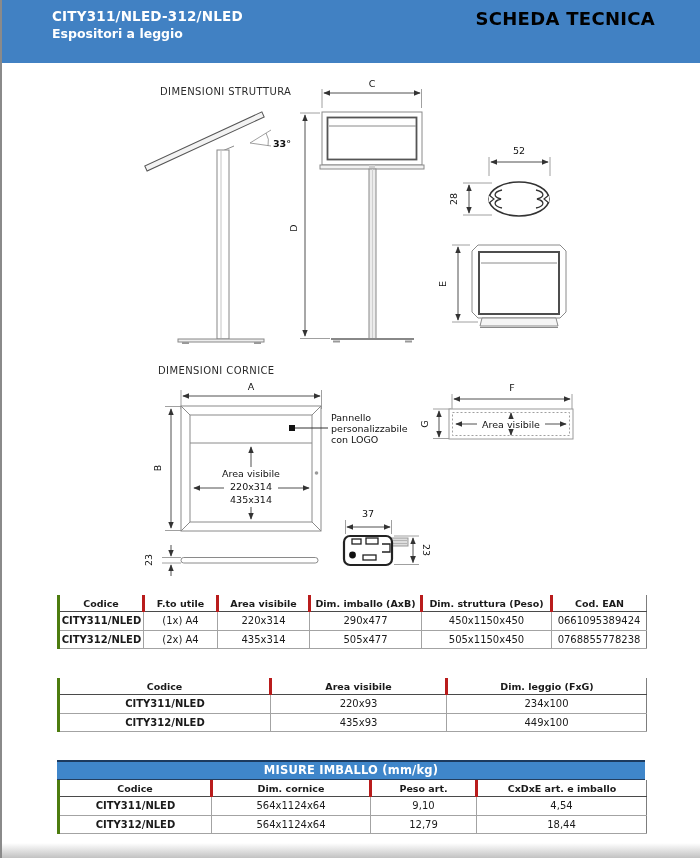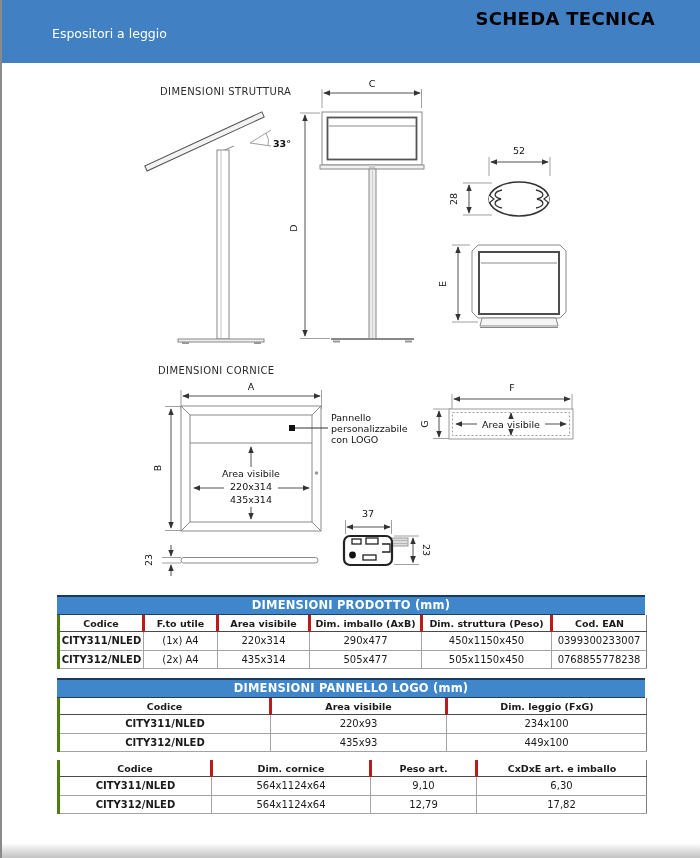--- a/index.html
+++ b/index.html
@@ -6,21 +6,21 @@
   body{
     width:700px;height:858px;position:relative;background:#ffffff;overflow:hidden;
     font-family:"DejaVu Sans","Liberation Sans",sans-serif;color:#1a1a1a;
   }
   .edge-strip{position:absolute;left:0;top:0;width:2px;height:858px;background:#8a8a8a;z-index:20;}
   .bottom-fade{position:absolute;left:0;bottom:0;width:700px;height:15px;
     background:linear-gradient(180deg,rgba(255,255,255,0),#c2c2c2);z-index:15;}
   
   .hdr{position:absolute;left:2px;top:0;width:698px;height:63px;background:#4181c3;}
   .hdr .title{position:absolute;left:50px;top:8px;font-size:13.5px;font-weight:bold;color:#fff;letter-spacing:.2px;}
-  .hdr .subtitle{position:absolute;left:50px;top:26px;font-size:12.5px;font-weight:normal;color:#fff;}
+  .hdr .subtitle{position:absolute;left:50px;top:26px;font-size:12.5px;font-weight:bold;color:#fff;}
   .hdr .right{position:absolute;right:45px;top:8px;font-size:18px;font-weight:bold;color:#000000;letter-spacing:.3px;}
   
   svg.draw{position:absolute;left:0;top:0;width:700px;height:595px;}
   svg.draw text{font-family:"DejaVu Sans","Liberation Sans",sans-serif;}
   .sec{font-size:10px;fill:#2b2b2b;letter-spacing:.4px;}
   .dimtxt{font-size:9.5px;fill:#111;}
   .calltxt{font-size:9.5px;fill:#111;}
   .objline{stroke:#8a8a8a;stroke-width:1;fill:none;}
   .dimline{stroke:#3d3d3d;stroke-width:.9;fill:none;}
   .extline{stroke:#888;stroke-width:.8;fill:none;}
@@ -37,20 +37,21 @@
   .tbl th:last-child,.tbl td:last-child{border-right:1px solid #7d7d7d;}
   .tbl td.code{font-weight:bold;}
   .t1{top:595px;} .t2{top:678px;} .t3{top:760px;}
 </style>
 </head>
 <body>
 
 <div class="edge-strip"></div>
 
 <div class="hdr">
+  <div class="title">CITY311/NLED-312/NLED</div>
   <div class="subtitle">Espositori a leggio</div>
   <div class="right">SCHEDA TECNICA</div>
 </div>
 
 <svg class="draw" viewBox="0 0 700 595">
   <defs>
     <marker id="arr" viewBox="0 0 10 10" refX="9" refY="5" markerWidth="8" markerHeight="8" orient="auto-start-reverse">
         <path d="M0,1 L10,5 L0,9 z" fill="#333"></path>
       </marker>
   </defs>
@@ -194,21 +195,20 @@
     <path d="M382,544 h8 v8 h-8" fill="none" stroke="#222" stroke-width="1.3"></path>
     <circle cx="352.5" cy="555" r="3.4" fill="#111"></circle>
     <line class="extline" x1="394" y1="536" x2="419" y2="536"></line>
     <line class="extline" x1="394" y1="564.5" x2="419" y2="564.5"></line>
     <line class="dimline" x1="413" y1="538" x2="413" y2="562.5" marker-start="url(#arr)" marker-end="url(#arr)"></line>
     <text class="dimtxt" x="423" y="550" text-anchor="middle" transform="rotate(90 423 550)">23</text>
   </g>
 </svg>
 
 <div class="tbl t1">
-  <div class="tbl-title">DIMENSIONI PRODOTTO (mm)</div>
   <table>
     <colgroup>
         <col style="width:85px">
         <col style="width:74px">
         <col style="width:92px">
         <col style="width:112px">
         <col style="width:130px">
         <col style="width:95px">
       </colgroup>
     <thead>
@@ -221,36 +221,35 @@
       <th>Cod. EAN</th>
     </tr>
       </thead>
     <tbody>
       <tr>
         <td class="code">CITY311/NLED</td>
         <td>(1x) A4</td>
         <td>220x314</td>
         <td>290x477</td>
         <td>450x1150x450</td>
-        <td>0399300233007</td>
+        <td>0661095389424</td>
       </tr>
       <tr>
         <td class="code">CITY312/NLED</td>
         <td>(2x) A4</td>
         <td>435x314</td>
         <td>505x477</td>
         <td>505x1150x450</td>
         <td>0768855778238</td>
       </tr>
     </tbody>
   </table>
 </div>
 
 <div class="tbl t2">
-  <div class="tbl-title">DIMENSIONI PANNELLO LOGO (mm)</div>
   <table>
     <colgroup>
         <col style="width:212px">
         <col style="width:176px">
         <col style="width:200px">
       </colgroup>
     <thead>
         <tr>
       <th>Codice</th>
       <th>Area visibile</th>
@@ -266,45 +265,46 @@
       <tr>
         <td class="code">CITY312/NLED</td>
         <td>435x93</td>
         <td>449x100</td>
       </tr>
     </tbody>
   </table>
 </div>
 
 <div class="tbl t3">
+  <div class="tbl-title">MISURE IMBALLO (mm/kg)</div>
   <table>
     <colgroup>
         <col style="width:153px">
         <col style="width:159px">
         <col style="width:106px">
         <col style="width:170px">
       </colgroup>
     <thead>
         <tr>
       <th>Codice</th>
       <th>Dim. cornice</th>
       <th>Peso art.</th>
       <th>CxDxE art. e imballo</th>
     </tr>
       </thead>
     <tbody>
       <tr>
         <td class="code">CITY311/NLED</td>
         <td>564x1124x64</td>
         <td>9,10</td>
-        <td>6,30</td>
+        <td>4,54</td>
       </tr>
       <tr>
         <td class="code">CITY312/NLED</td>
         <td>564x1124x64</td>
         <td>12,79</td>
-        <td>17,82</td>
+        <td>18,44</td>
       </tr>
     </tbody>
   </table>
 </div>
 
 <div class="bottom-fade"></div>
 
 </body></html>

